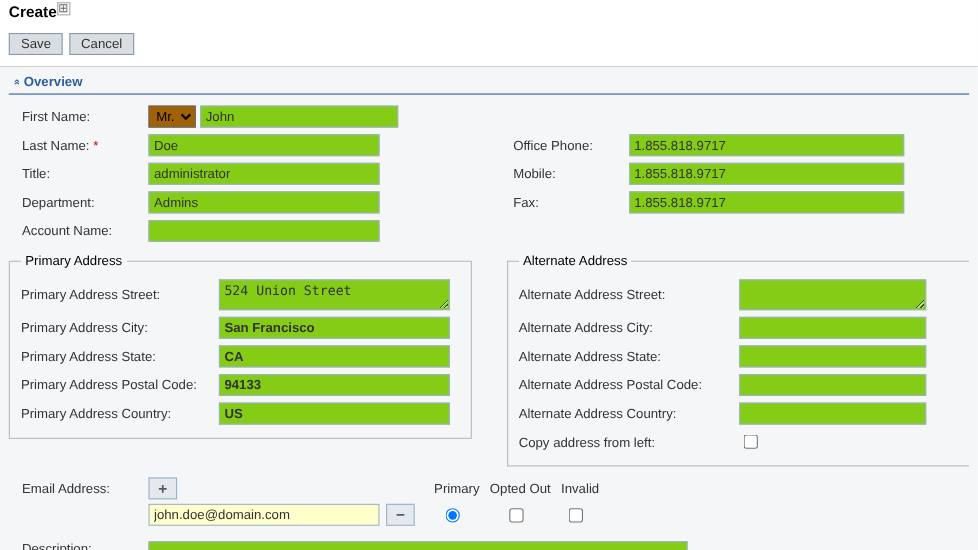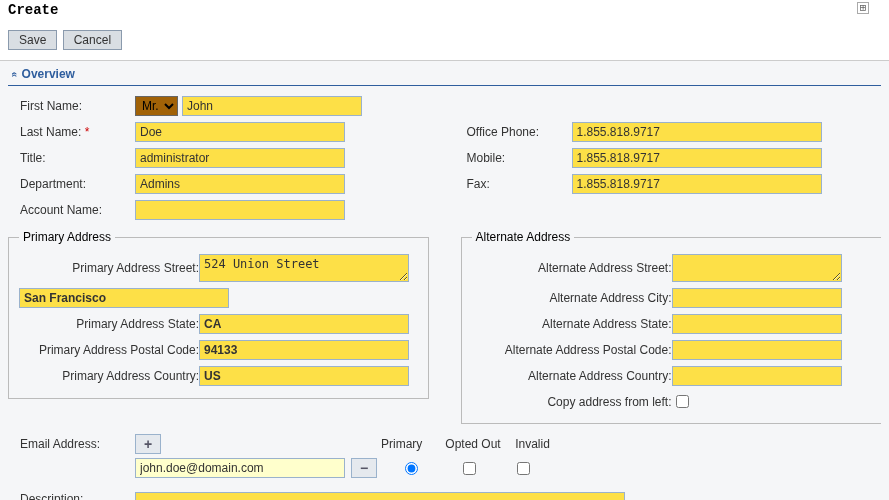--- a/index.html
+++ b/index.html
@@ -6,24 +6,23 @@
   body {
     margin: 0;
     font-family: Arial, Helvetica, sans-serif;
     font-size: 12px;
     color: #333;
     background: #fff;
     width: 889px;
   }
   .header {
     display: flex;
-    justify-content: space-between;
+    justify-content: flex-start;
     align-items: flex-start;
     padding: 2px 20px 8px 8px;
-    font-family: Liberation Mono, monospace;
   }
   .header h2 {
     margin: 0;
     font-size: 14px;
     font-weight: bold;
     color: #000;
   }
   .plus-icon {
     width: 12px; height: 12px;
     border: 1px solid #aaa;
@@ -75,21 +74,21 @@
   }
   .row label {
     width: 115px;
     color: #333;
   }
   .row .req { color: #c00; }
   input[type="text"], textarea, select.ti {
     border: 1px solid #9ab2cc;
     font-size: 12px;
     padding: 2px 4px;
-    background: #fde047;
+    background: #84cc16;
     color: #333;
   }
   input[type="text"] { height: 20px; }
   .w-name { width: 180px; }
   .w-std { width: 210px; }
   .w-phone { width: 250px; }
   .w-addr { width: 210px; font-weight: bold; }
   textarea.street {
     width: 210px; height: 28px; resize: both;
   }
@@ -99,21 +98,21 @@
   fieldset.addr {
     border: 1px solid #bbb;
     margin: 4px 0 10px 0;
     padding: 10px 10px 6px 10px;
     background: #f5f6f8;
   }
   fieldset.addr legend {
     color: #000000;
     padding: 0 4px;
   }
-  .addr .row label { width: 180px; text-align: right; }
+  .addr .row label { width: 180px; }
   .email-sec .row label { width: 115px; }
   .email-btn {
     width: 26px; height: 20px;
     border: 1px solid #9ab2cc;
     background: #e5e9ee;
     display: inline-flex; align-items: center; justify-content: center;
     font-size: 14px; font-weight: bold; color: #556;
     cursor: pointer; padding:0;
   }
   .email-input {
@@ -196,20 +195,21 @@
 
   <div class="two-col">
     <div class="col">
       <fieldset class="addr">
         <legend>Primary Address</legend>
         <div class="row">
             <label>Primary Address Street:</label>
           <textarea class="street" style="">524 Union Street</textarea>
           </div>
         <div class="row">
+            <label>Primary Address City:</label>
           <input type="text" class="w-addr" value="San Francisco" style="">
           </div>
         <div class="row">
             <label>Primary Address State:</label>
           <input type="text" class="w-addr" value="CA" style="">
           </div>
         <div class="row">
             <label>Primary Address Postal Code:</label>
           <input type="text" class="w-addr" value="94133" style="">
           </div>
@@ -252,23 +252,23 @@
 
   <div class="email-sec" style="padding-left:12px;">
     <div style="display:flex; align-items:flex-start;">
       <label style="width:115px; padding-top:3px;">Email Address:</label>
       <div>
         <div style="display:flex; align-items:center; gap:0;">
           <button class="email-btn">
               <span>+</span>
             </button>
           <div style="display:flex; gap:6px; margin-left:220px;">
-            <span style="width:55px;text-align:left">Primary</span>
+            <span style="width:55px;text-align:right">Primary</span>
             <span style="width:62px;text-align:center">Opted Out</span>
-            <span style="width:45px;text-align:center">Invalid</span>
+            <span style="width:45px;">Invalid</span>
           </div>
         </div>
         <div style="display:flex; align-items:center; margin-top:4px;">
           <input type="text" class="email-input" value="john.doe@domain.com" style="">
           <span style="width:6px;"></span>
           <button class="email-btn">
               <span>−</span>
             </button>
           <div style="width:55px;text-align:center;margin-left:6px;"><input type="radio" checked="" style=""></div>
           <div style="width:62px;text-align:center;"><input type="checkbox" style=""></div>

